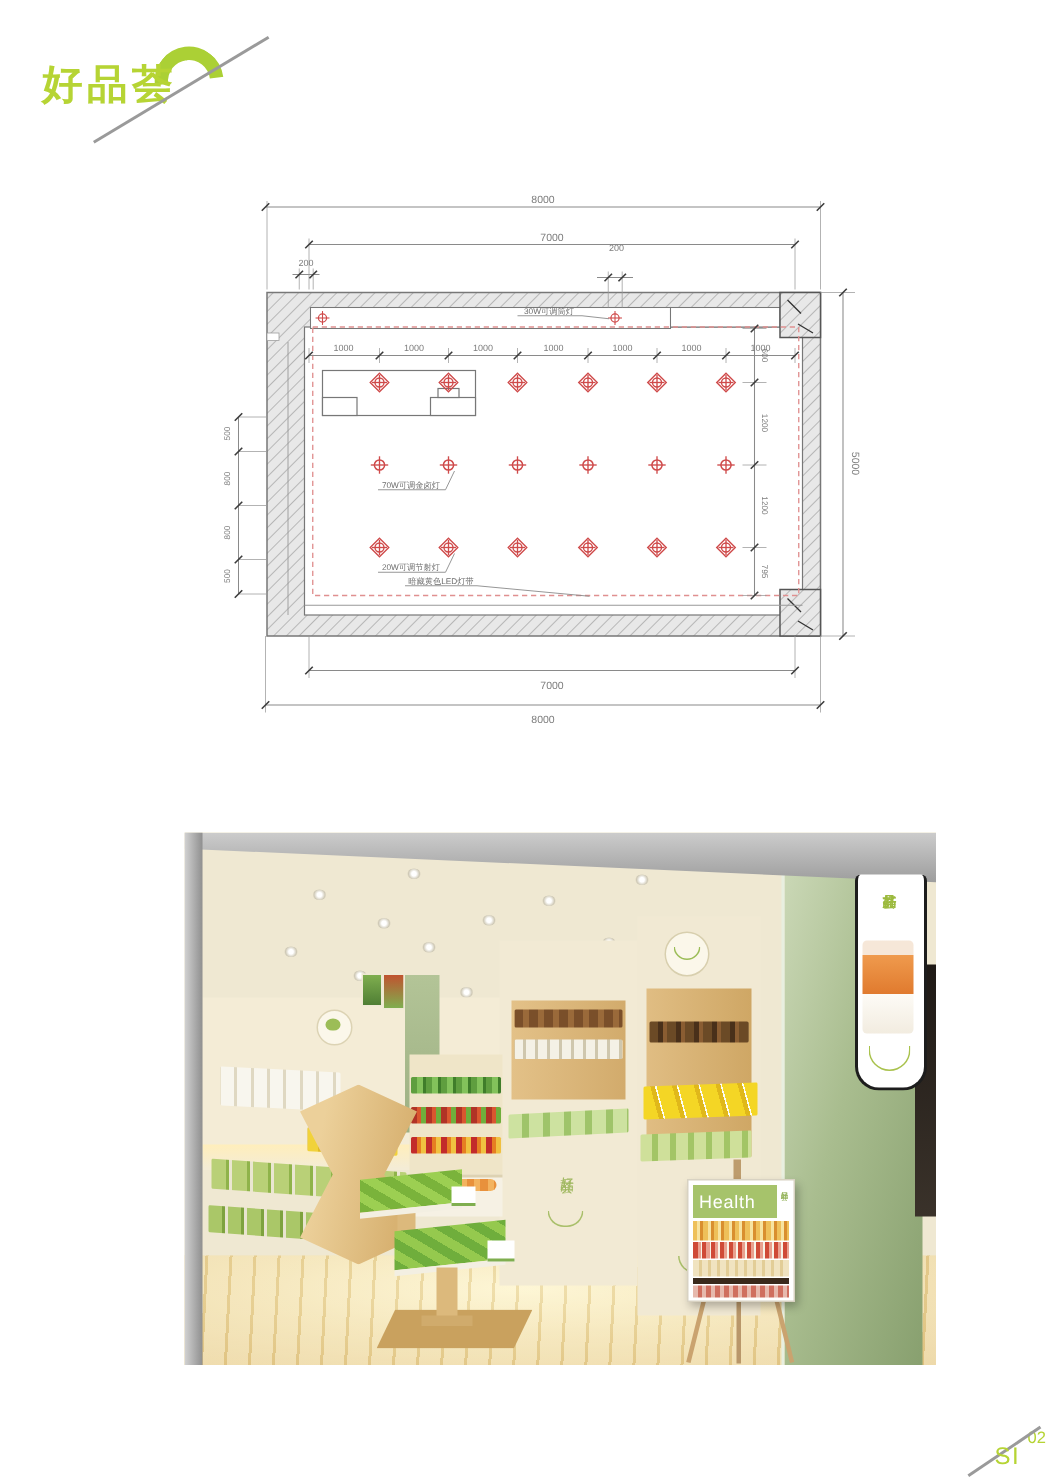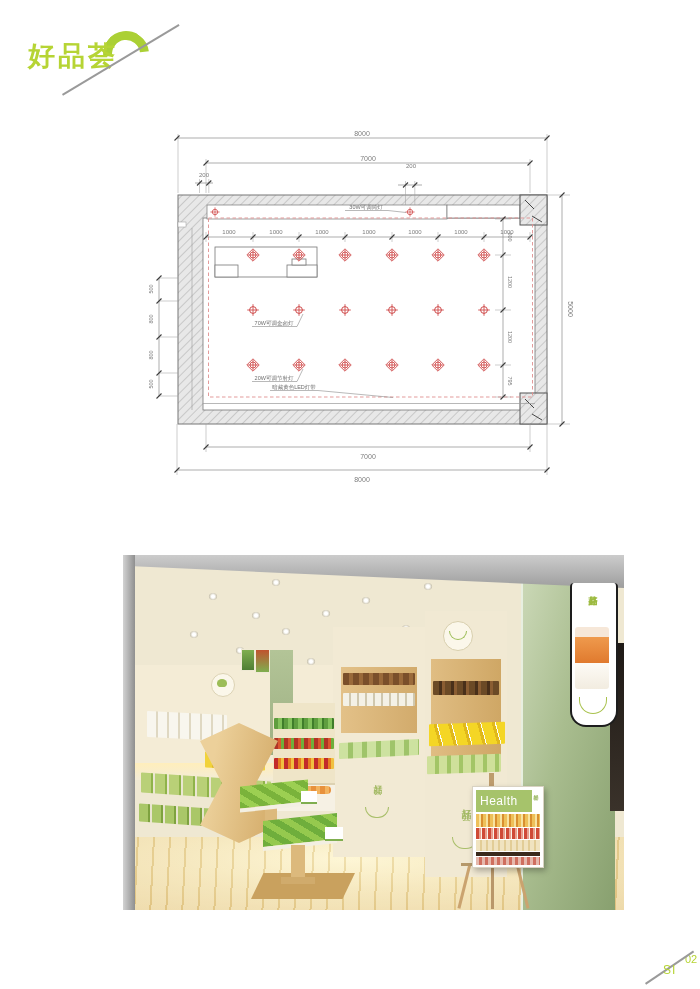--- a/index.html
+++ b/index.html
@@ -11,21 +11,21 @@
   .logo-arc{left:103px;top:31px;width:28px;height:28px;border:9px solid #abd035;border-radius:50%;
             border-right-color:transparent;border-bottom-color:transparent;transform:rotate(38deg);}
   .logo-line{left:62px;top:94px;width:136px;height:2px;background:#9a9a9a;transform:rotate(-31deg);transform-origin:0 0;}
   
   .caption{left:268px;top:502px;display:flex;align-items:center;white-space:nowrap;}
   .caption-title{font-size:19px;color:#777;letter-spacing:3px;font-weight:500;border-bottom:3px double #9a9a9a;padding-bottom:3px;}
   .caption-note{font-size:11px;color:#8a8a8a;margin-left:5px;letter-spacing:1px;}
   
   .pg-num{left:653px;top:953px;font-size:11px;color:#b6d434;padding-left:32px;}
   .pg-line{left:645px;top:983px;width:58px;height:1.5px;background:#9a9a9a;transform:rotate(-34deg);transform-origin:0 0;}
-  .pg-mark{left:663px;top:963px;font-size:12px;color:#b6d434;letter-spacing:1px;}
+  .pg-mark{left:663px;top:963px;font-size:16px;color:#b6d434;letter-spacing:1px;}
   
   .photo{left:123px;top:555px;width:501px;height:355px;background:#efe8d2;overflow:hidden;}
   .dl{width:10px;height:7px;border-radius:50%;background:radial-gradient(circle,#ffffff 25%,#cfc9b6 60%,rgba(207,201,182,0) 75%);z-index:2;}
   .vtext{writing-mode:vertical-rl;text-orientation:upright;}
   .shelfrow{border-radius:1px;}
 </style>
 </head>
 <body>
 
 <div class="page">
@@ -308,21 +308,21 @@
          border:2px solid #1d1d1d;border-top:none;border-radius:4px 4px 16px 16px;overflow:hidden;">
       <div class="vtext" style="position:absolute;left:14px;top:6px;font-size:9px;color:#9cba3f;font-weight:600;">好品荟</div>
       <div style="position:absolute;left:3px;top:44px;width:34px;height:62px;
            background:linear-gradient(180deg,#f6e7d8 0%,#f6e7d8 16%,#ef9a4d 16%,#e07a2e 58%,#fdfbf6 58%,#f2ece0 100%);border-radius:3px;"></div>
       <div style="position:absolute;left:7px;top:114px;width:26px;height:16px;
            border:1.5px solid #a9c24d;border-top:none;border-radius:0 0 26px 26px;background:#fff;"></div>
     </div>
 
     <div class="a" style="left:366px;top:218px;width:5px;height:16px;z-index:9;background:#bd9c6d;"></div>
     <div class="a" style="left:335px;top:231px;width:70px;height:80px;z-index:10;background:#ffffff;
-         border:1px solid #d8d2c2;box-shadow:2px 3px 6px rgba(0,0,0,.28);margin-left:14px;">
+         border:1px solid #d8d2c2;box-shadow:2px 3px 6px rgba(0,0,0,.28);">
       <div style="position:absolute;left:3px;top:3px;width:56px;height:22px;background:#a6c36b;">
         <span style="position:absolute;left:4px;top:4px;font-size:12px;color:#ffffff;letter-spacing:0.5px;">Health</span>
       </div>
       <div class="vtext" style="position:absolute;left:60px;top:4px;font-size:5px;color:#8faf52;">好品荟</div>
       <div style="position:absolute;left:3px;top:27px;width:64px;height:13px;background:repeating-linear-gradient(90deg,#eec05a 0 3px,#f7e3a0 3px 5px,#d98f2f 5px 7px);"></div>
       <div style="position:absolute;left:3px;top:41px;width:64px;height:11px;background:repeating-linear-gradient(90deg,#cf4a37 0 3px,#e9a08f 3px 5px,#f7f2e6 5px 6px);"></div>
       <div style="position:absolute;left:3px;top:53px;width:64px;height:11px;background:repeating-linear-gradient(90deg,#f0e3c0 0 4px,#e2cd97 4px 6px);"></div>
       <div style="position:absolute;left:3px;top:65px;width:64px;height:4px;background:#3a2a1c;"></div>
       <div style="position:absolute;left:3px;top:70px;width:64px;height:8px;background:repeating-linear-gradient(90deg,#e6b9ad 0 3px,#cf6f5f 3px 6px);"></div>
     </div>

